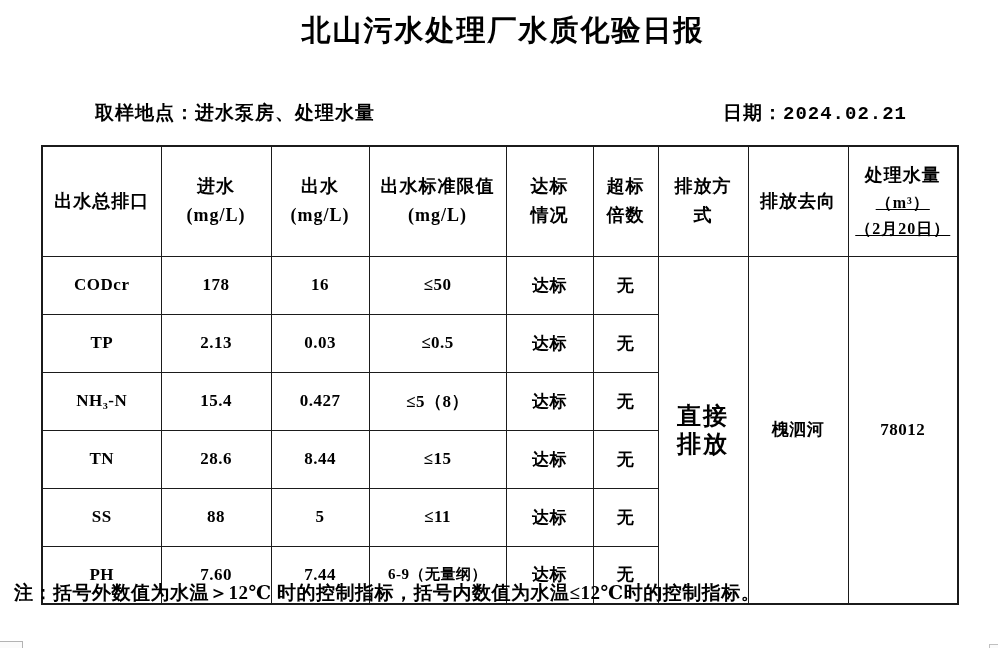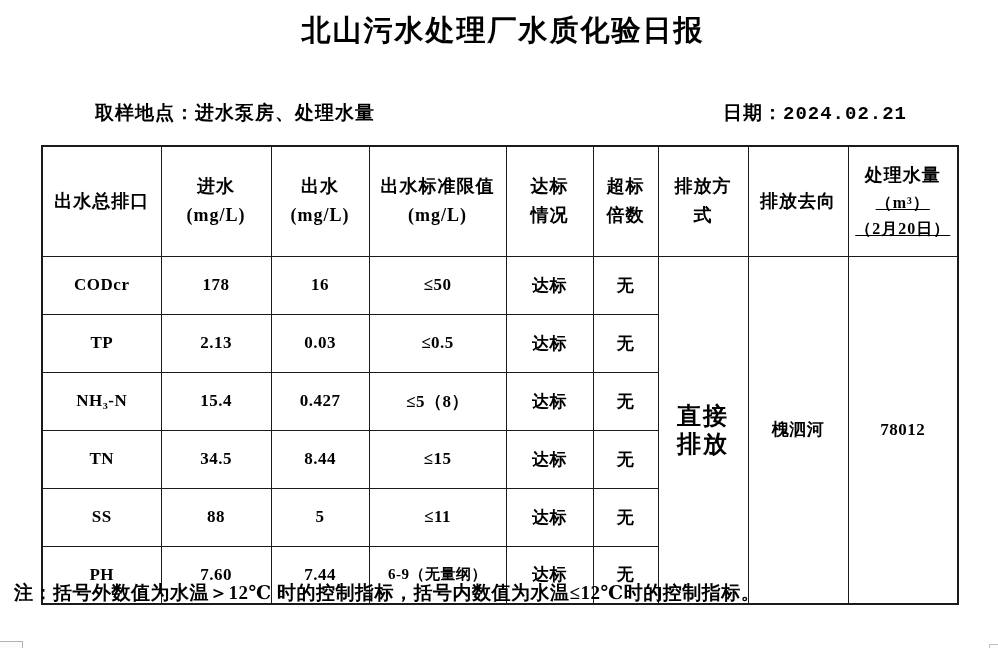--- a/index.html
+++ b/index.html
@@ -150,21 +150,21 @@
     <tr>
       <td>NH₃-N</td>
       <td>15.4</td>
       <td>0.427</td>
       <td>≤5（8）</td>
       <td>达标</td>
       <td class="wu">无</td>
     </tr>
     <tr>
       <td>TN</td>
-      <td>34.5</td>
+      <td>28.6</td>
       <td>8.44</td>
       <td>≤15</td>
       <td>达标</td>
       <td class="wu">无</td>
     </tr>
     <tr>
       <td>SS</td>
       <td>88</td>
       <td>5</td>
       <td>≤11</td>

